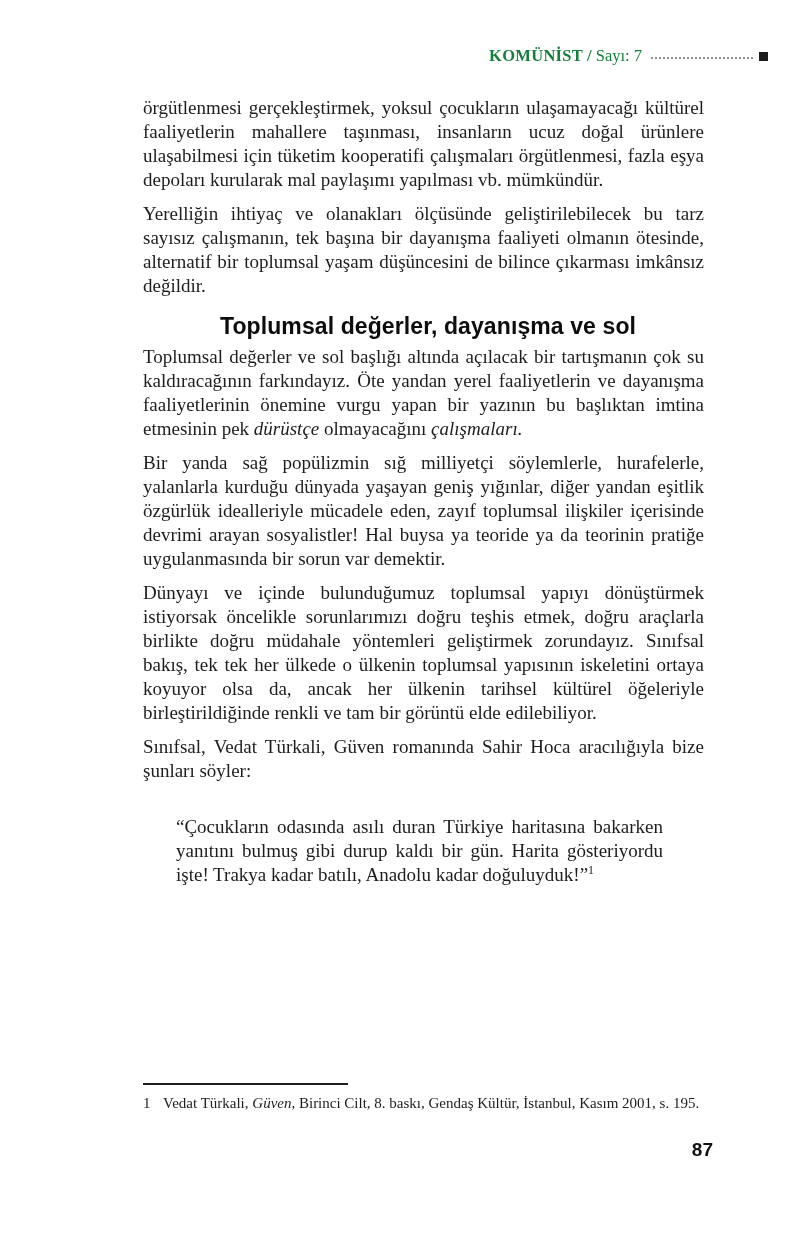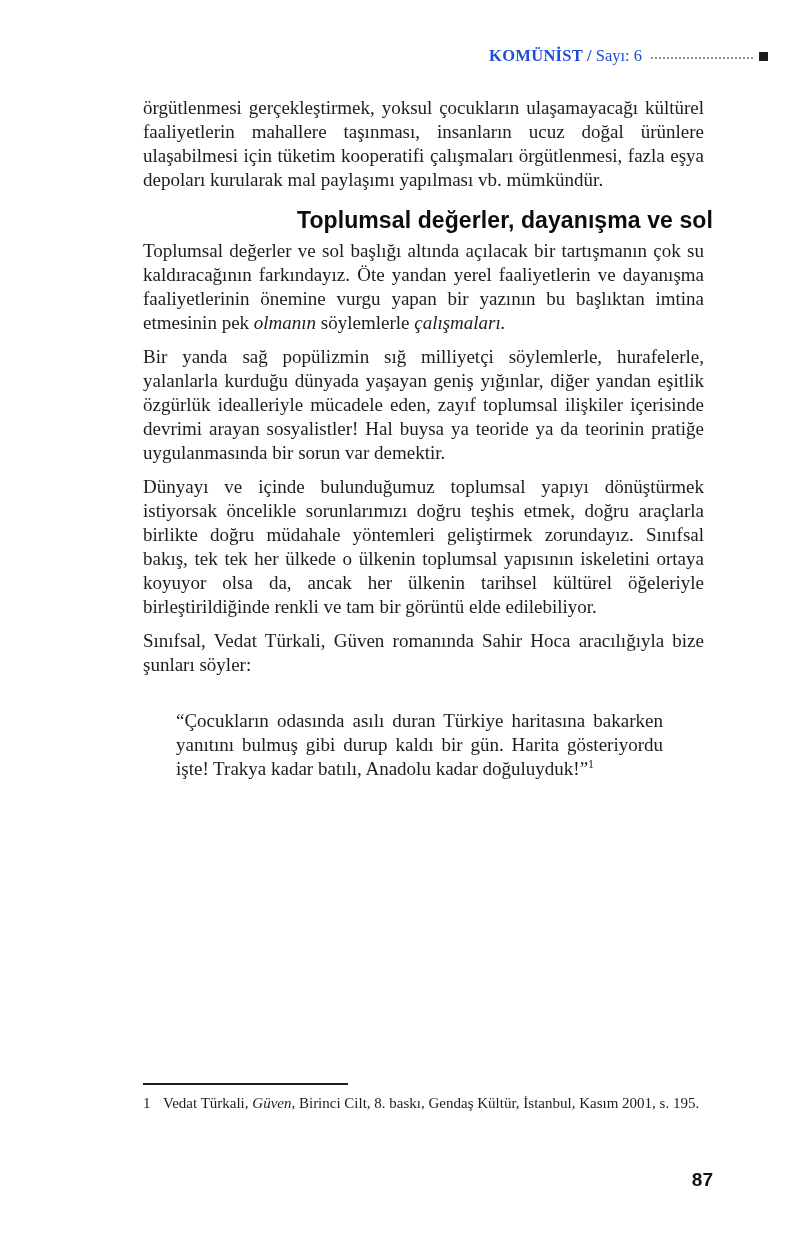--- a/index.html
+++ b/index.html
@@ -21,21 +21,21 @@
   
   .page-header {
     position: absolute;
     top: 46px;
     left: 143px;
     right: 30px;
     display: flex;
     align-items: center;
     justify-content: flex-end;
     font-size: 16.5px;
-    color: #1d4ed8;
+    color: #15803d;
   }
   .journal {
     font-weight: bold;
     letter-spacing: 0.3px;
   }
   .sep {
     font-weight: bold;
     margin: 0 4px 0 4px;
   }
   .header-dots {
@@ -64,21 +64,21 @@
   }
   .body-text p {
     margin: 0 9px 10px 0;
   }
   .section-heading {
     font-family: "Liberation Sans", "DejaVu Sans", sans-serif;
     font-size: 23px;
     font-weight: bold;
     color: #0d0d0d;
     margin: 16px 0 7px 0;
-    text-align: right;
+    text-align: center;
     letter-spacing: 0.1px;
   }
   .quote {
     margin: 32px 50px 0 33px;
     text-align: justify;
   }
   em { font-style: italic; }
   sup.fn-ref {
     font-size: 12px;
     line-height: 0;
@@ -107,47 +107,48 @@
     width: 20px;
   }
   .footnote-text {
     flex: 1;
     text-align: justify;
     font-family: Liberation Serif, serif;
   }
   
   .page-number {
     position: absolute;
-    top: 1169px;
+    top: 1139px;
     right: 85px;
     font-family: "Liberation Sans", "DejaVu Sans", sans-serif;
     font-weight: bold;
     font-size: 19px;
     color: #111111;
   }
 </style>
 </head>
 <body>
 
 <div class="page">
 
   <header class="page-header">
     <span class="journal">KOMÜNİST</span>
     <span class="sep">/</span>
-    <span class="issue">Sayı: 6</span>
+    <span class="issue">Sayı: 7</span>
     <span class="header-dots"></span>
     <span class="header-square"></span>
   </header>
 
   <main class="body-text">
     <p>örgütlenmesi gerçekleştirmek, yoksul çocukların ulaşamayacağı kültürel faaliyetlerin mahallere taşınması, insanların ucuz doğal ürünlere ulaşabilmesi için tüketim kooperatifi çalışmaları örgütlenmesi, fazla eşya depoları kurularak mal paylaşımı yapılması vb. mümkündür.</p>
+    <p>Yerelliğin ihtiyaç ve olanakları ölçüsünde geliştirilebilecek bu tarz sayısız çalışmanın, tek başına bir dayanışma faaliyeti olmanın ötesinde, alternatif bir toplumsal yaşam düşüncesini de bilince çıkarması imkânsız değildir.</p>
 
     <h2 class="section-heading">Toplumsal değerler, dayanışma ve sol</h2>
 
-    <p><span>Toplumsal değerler ve sol başlığı altında açılacak bir tartışmanın çok su kaldıracağının farkındayız. Öte yandan yerel faaliyetlerin ve dayanışma faaliyetlerinin önemine vurgu yapan bir yazının bu başlıktan imtina etmesinin pek </span><em>olmanın</em><span> söylemlerle </span><em>çalışmaları.</em></p>
+    <p><span>Toplumsal değerler ve sol başlığı altında açılacak bir tartışmanın çok su kaldıracağının farkındayız. Öte yandan yerel faaliyetlerin ve dayanışma faaliyetlerinin önemine vurgu yapan bir yazının bu başlıktan imtina etmesinin pek </span><em>dürüstçe</em><span> olmayacağını </span><em>çalışmaları.</em></p>
 
     <p>Bir yanda sağ popülizmin sığ milliyetçi söylemlerle, hurafelerle, yalanlarla kurduğu dünyada yaşayan geniş yığınlar, diğer yandan eşitlik özgürlük idealleriyle mücadele eden, zayıf toplumsal ilişkiler içerisinde devrimi arayan sosyalistler! Hal buysa ya teoride ya da teorinin pratiğe uygulanmasında bir sorun var demektir.</p>
     <p>Dünyayı ve içinde bulunduğumuz toplumsal yapıyı dönüştürmek istiyorsak öncelikle sorunlarımızı doğru teşhis etmek, doğru araçlarla birlikte doğru müdahale yöntemleri geliştirmek zorundayız. Sınıfsal bakış, tek tek her ülkede o ülkenin toplumsal yapısının iskeletini ortaya koyuyor olsa da, ancak her ülkenin tarihsel kültürel öğeleriyle birleştirildiğinde renkli ve tam bir görüntü elde edilebiliyor.</p>
     <p>Sınıfsal, Vedat Türkali, Güven romanında Sahir Hoca aracılığıyla bize şunları söyler:</p>
 
     <blockquote class="quote"><span>“Çocukların odasında asılı duran Türkiye haritasına bakarken yanıtını bulmuş gibi durup kaldı bir gün. Harita gösteriyordu işte! Trakya kadar batılı, Anadolu kadar doğuluyduk!”</span><sup class="fn-ref">1</sup></blockquote>
   </main>
 
   <footer class="footnote-block">
     <div class="footnote-rule"></div>

